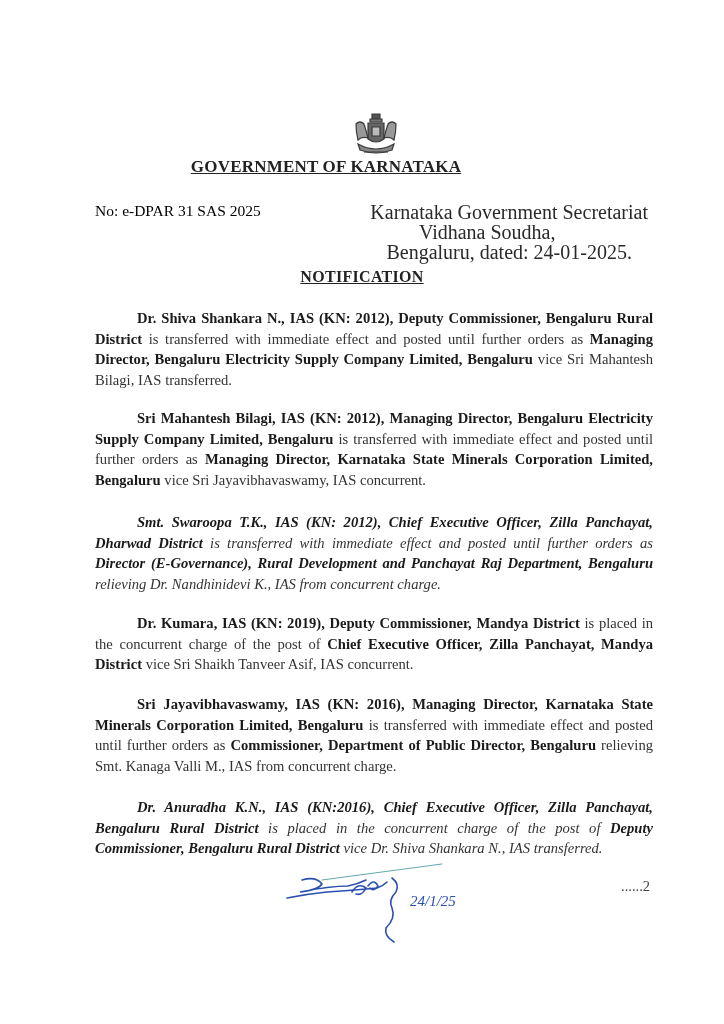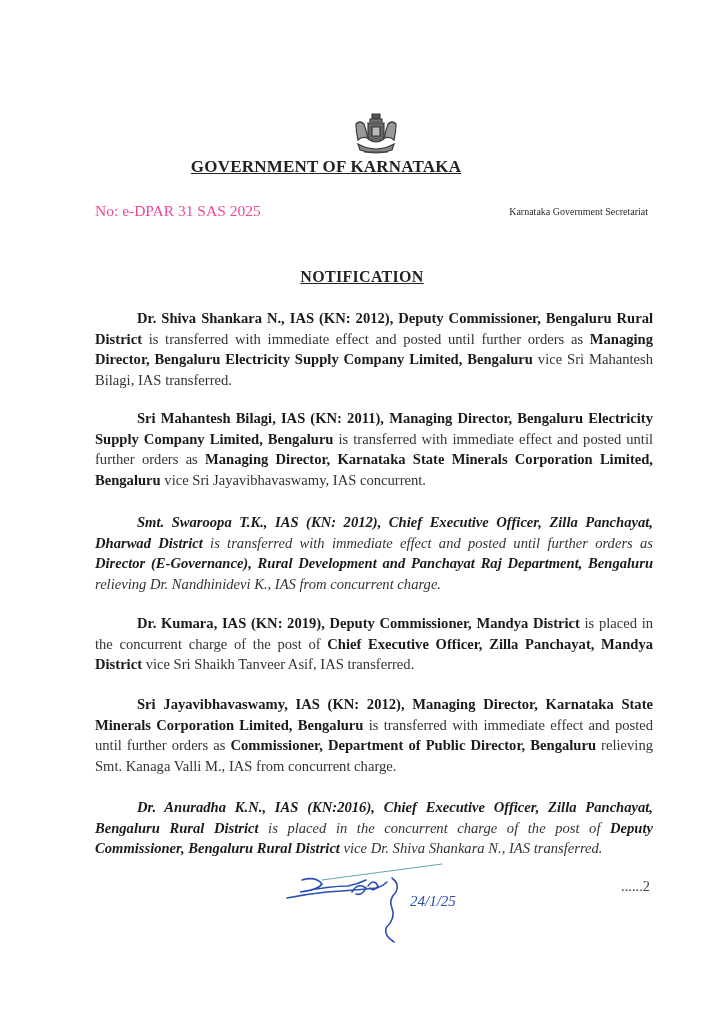--- a/index.html
+++ b/index.html
@@ -1,20 +1,20 @@
 <!DOCTYPE html>
 <html><head>
   <meta charset="utf-8">
   <style>
     html, body { margin: 0; padding: 0; background: #ffffff; }
     body { width: 724px; height: 1024px; position: relative; overflow: hidden; font-family: "Liberation Serif", serif; color: #1c1c1c; }
     .emblem { position: absolute; left: 348px; top: 110px; width: 56px; height: 48px; }
     .gov-title { position: absolute; left: 0; width: 652px; top: 157px; text-align: center; font-size: 17px; font-weight: bold; text-decoration: underline; letter-spacing: 0.2px; color: #222; }
-    .ref-no { position: absolute; left: 95px; top: 202px; font-size: 15.5px; color: #ec4899; }
-    .address { position: absolute; right: 76px; top: 202px; font-size: 10px; line-height: 20px; text-align: center; color: #2a2a2a; }
+    .ref-no { position: absolute; left: 95px; top: 202px; font-size: 15.5px; color: #000000; }
+    .address { position: absolute; right: 76px; top: 202px; font-size: 20px; line-height: 20px; text-align: center; color: #2a2a2a; }
     .address div { white-space: nowrap; }
     .addr-l1 { padding-right: 0; }
     .addr-l2 { padding-right: 44px; }
     .addr-l3 { padding-right: 0; }
     .notif-title { position: absolute; left: 0; width: 724px; top: 268px; text-align: center; font-size: 16px; font-weight: bold; text-decoration: underline; letter-spacing: 0.3px; color: #222; }
     .para { position: absolute; left: 95px; width: 558px; font-size: 14.6px; line-height: 20.6px; text-align: justify; text-indent: 42px; color: #333; }
     .para b { color: #1a1a1a; }
     .p1 { top: 308px; }
     .p2 { top: 408px; }
     .p3 { top: 512px; font-style: italic; }
@@ -39,33 +39,35 @@
     <path d="M16 42 h24" stroke="#444"></path>
   </g>
 </svg>
 
 <div class="gov-title">GOVERNMENT OF KARNATAKA</div>
 
 <div class="ref-no">No: e-DPAR 31 SAS 2025</div>
 
 <div class="address">
   <div class="addr-l1">Karnataka Government Secretariat</div>
+  <div class="addr-l2">Vidhana Soudha,</div>
+  <div class="addr-l3">Bengaluru, dated: 24-01-2025.</div>
 </div>
 
 <div class="notif-title">NOTIFICATION</div>
 
 <div class="para p1"><b>Dr. Shiva Shankara N., IAS (KN: 2012), Deputy Commissioner, Bengaluru Rural District</b><span> is transferred with immediate effect and posted until further orders as </span><b>Managing Director, Bengaluru Electricity Supply Company Limited, Bengaluru</b><span> vice Sri Mahantesh Bilagi, IAS transferred.</span></div>
 
-<div class="para p2"><b>Sri Mahantesh Bilagi, IAS (KN: 2011), Managing Director, Bengaluru Electricity Supply Company Limited, Bengaluru</b><span> is transferred with immediate effect and posted until further orders as </span><b>Managing Director, Karnataka State Minerals Corporation Limited, Bengaluru</b><span> vice Sri Jayavibhavaswamy, IAS concurrent.</span></div>
+<div class="para p2"><b>Sri Mahantesh Bilagi, IAS (KN: 2012), Managing Director, Bengaluru Electricity Supply Company Limited, Bengaluru</b><span> is transferred with immediate effect and posted until further orders as </span><b>Managing Director, Karnataka State Minerals Corporation Limited, Bengaluru</b><span> vice Sri Jayavibhavaswamy, IAS concurrent.</span></div>
 
 <div class="para p3"><b>Smt. Swaroopa T.K., IAS (KN: 2012), Chief Executive Officer, Zilla Panchayat, Dharwad District</b><span> is transferred with immediate effect and posted until further orders as </span><b>Director (E-Governance), Rural Development and Panchayat Raj Department, Bengaluru</b><span> relieving Dr. Nandhinidevi K., IAS from concurrent charge.</span></div>
 
-<div class="para p4"><b>Dr. Kumara, IAS (KN: 2019), Deputy Commissioner, Mandya District</b><span> is placed in the concurrent charge of the post of </span><b>Chief Executive Officer, Zilla Panchayat, Mandya District</b><span> vice Sri Shaikh Tanveer Asif, IAS transferred.</span></div>
+<div class="para p4"><b>Dr. Kumara, IAS (KN: 2019), Deputy Commissioner, Mandya District</b><span> is placed in the concurrent charge of the post of </span><b>Chief Executive Officer, Zilla Panchayat, Mandya District</b><span> vice Sri Shaikh Tanveer Asif, IAS concurrent.</span></div>
 
-<div class="para p5"><b>Sri Jayavibhavaswamy, IAS (KN: 2012), Managing Director, Karnataka State Minerals Corporation Limited, Bengaluru</b><span> is transferred with immediate effect and posted until further orders as </span><b>Commissioner, Department of Public Director, Bengaluru</b><span> relieving Smt. Kanaga Valli M., IAS from concurrent charge.</span></div>
+<div class="para p5"><b>Sri Jayavibhavaswamy, IAS (KN: 2016), Managing Director, Karnataka State Minerals Corporation Limited, Bengaluru</b><span> is transferred with immediate effect and posted until further orders as </span><b>Commissioner, Department of Public Director, Bengaluru</b><span> relieving Smt. Kanaga Valli M., IAS from concurrent charge.</span></div>
 
 <div class="para p6"><b>Dr. Anuradha K.N., IAS (KN:2016), Chief Executive Officer, Zilla Panchayat, Bengaluru Rural District</b><span> is placed in the concurrent charge of the post of </span><b>Deputy Commissioner, Bengaluru Rural District</b><span> vice Dr. Shiva Shankara N., IAS transferred.</span></div>
 
 <svg class="signature" viewBox="0 0 230 90">
   <g fill="none" stroke="#2b4fb0" stroke-width="1.6" stroke-linecap="round">
     <path d="M40 22 L160 6" stroke="#3a8f9a" stroke-width="0.8"></path>
     <path d="M20 22 q14 -4 20 4 q-4 6 -22 8 q30 -6 48 -6 q10 -2 18 -6"></path>
     <path d="M5 40 q20 -4 40 -6 q30 -2 50 -4 q6 -2 10 -6"></path>
     <path d="M70 34 q6 -10 14 -4 q-4 8 -10 6"></path>
     <path d="M86 28 q6 -8 10 0 q-4 6 -8 2"></path>

